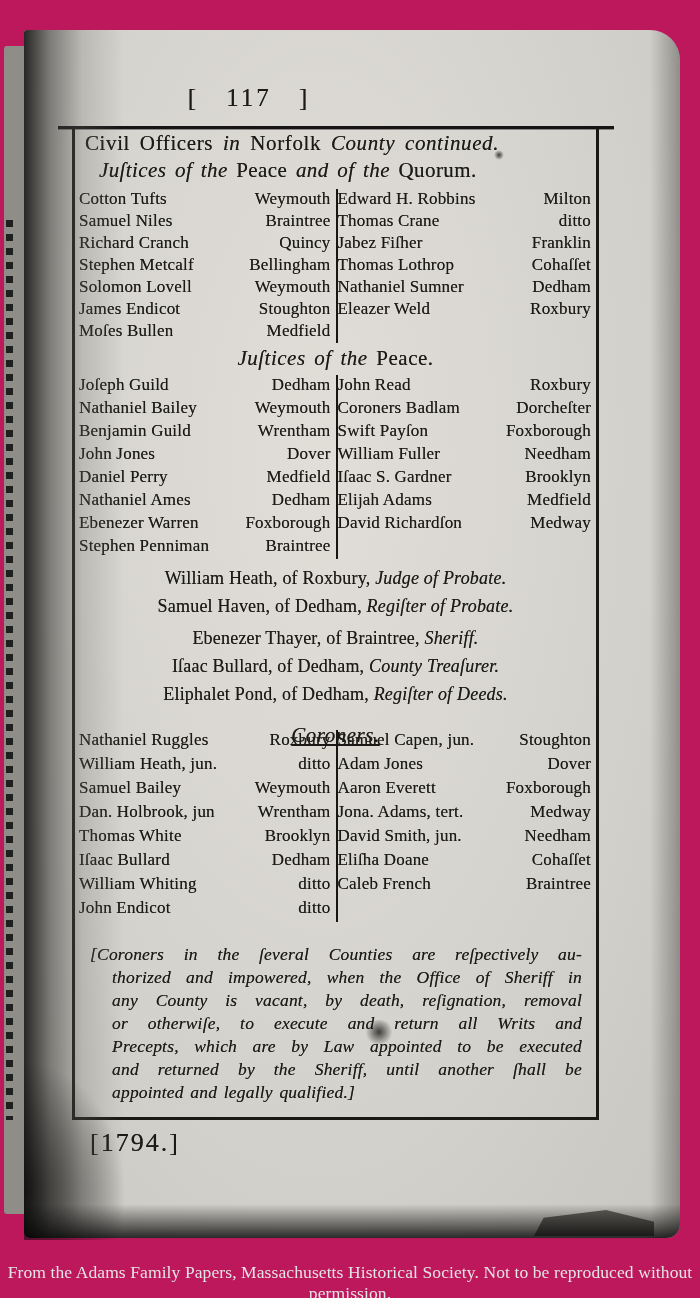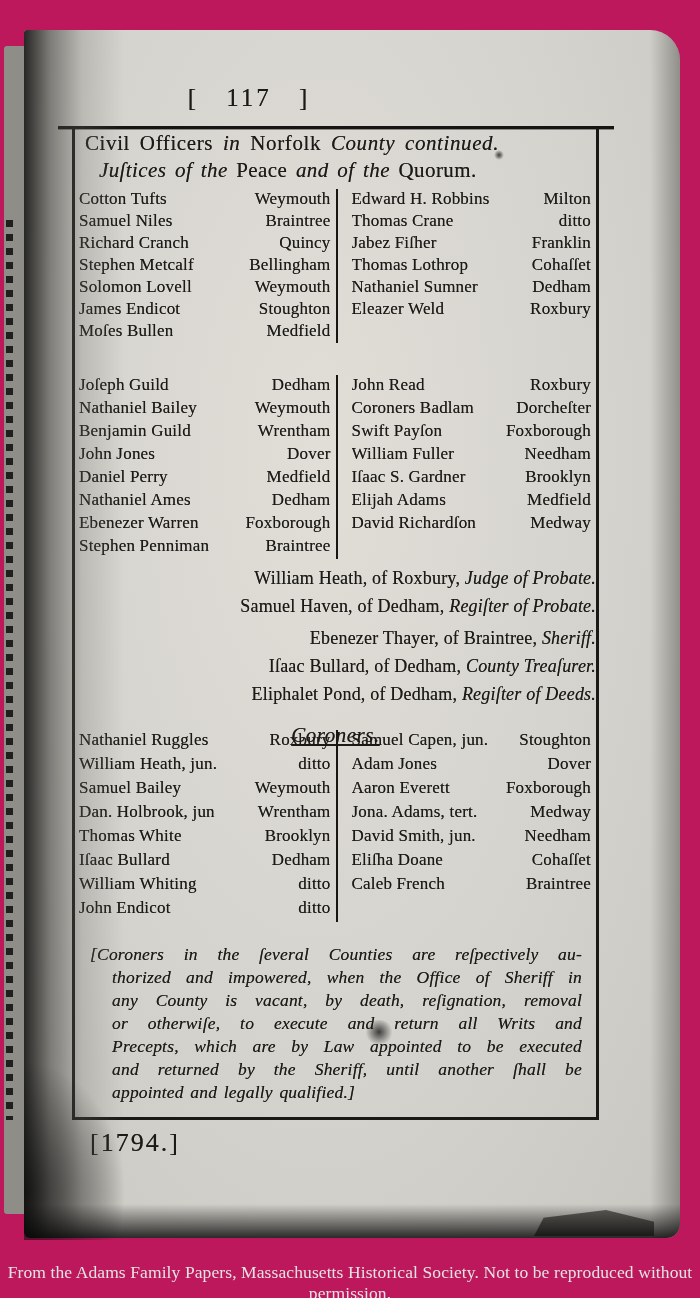--- a/index.html
+++ b/index.html
@@ -44,30 +44,30 @@
   .h1{top:3px;font-size:21px;letter-spacing:.6px;word-spacing:4px;padding:0 4px 0 10px;white-space:nowrap;}
   .h2{top:30px;font-size:21px;letter-spacing:.4px;word-spacing:3px;padding-left:24px;white-space:nowrap;}
   .hc{font-size:21px;text-align:center;letter-spacing:.5px;word-spacing:3px;}
   .h3{top:218px;}
   .h4{top:566px;text-decoration:underline;}
   .it{font-style:italic;margin-top:29px;}
   .rm{font-style:normal;}
 
   .cols{display:flex;align-items:stretch;}
   .col{width:50%;box-sizing:border-box;padding:0 5px 0 4px;}
-  .col.right{border-left:2px solid #181613;padding-left:14px;}
+  .col.right{border-left:2px solid #181613;padding-left:0;}
   .sec1{top:61px;}  .sec1 .r{height:22px;}
   .sec2{top:247px;} .sec2 .r{height:23px;}
   .sec3{top:602px;} .sec3 .r{height:24px;}
   .r{display:flex;justify-content:space-between;align-items:baseline;font-size:17px;
      letter-spacing:.2px;white-space:nowrap;overflow:hidden;}
   .nm{font-style:normal;}
   .tn{font-size:17px;}
 
-  .off{top:436px;text-align:right;font-size:18px;line-height:28px;letter-spacing:.2px;}
+  .off{top:436px;text-align:center;font-size:18px;line-height:28px;letter-spacing:.2px;}
   .off .gap{height:4px;}
   .note{top:815px;font-style:italic;font-size:17.5px;line-height:23px;
         padding:0 14px 0 15px;letter-spacing:.2px;word-spacing:2px;}
   .note .nl{text-align:justify;text-align-last:justify;}
   .note .nl.ind{margin-left:22px;}
   .note .nl.last{text-align-last:left;}
 
   .year{position:absolute;left:66px;top:1098px;font-size:26px;letter-spacing:2px;word-spacing:2px;}
   .caption{position:absolute;left:0;top:1262px;width:700px;text-align:center;color:#e4e4e4;
       font-size:17.5px;letter-spacing:.1px;}
@@ -142,20 +142,21 @@
               <span class="nm">Nathaniel Sumner</span>
               <span class="tn">Dedham</span>
             </div>
           <div class="r">
               <span class="nm">Eleazer Weld</span>
               <span class="tn">Roxbury</span>
             </div>
         </div>
       </div>
 
+      <div class="h3 hc"><span class="it">Juſtices of the </span><span class="rm">Peace.</span></div>
 
       <div class="sec2 cols">
         <div class="col">
           <div class="r">
               <span class="nm">Joſeph Guild</span>
               <span class="tn">Dedham</span>
             </div>
           <div class="r">
               <span class="nm">Nathaniel Bailey</span>
               <span class="tn">Weymouth</span>

